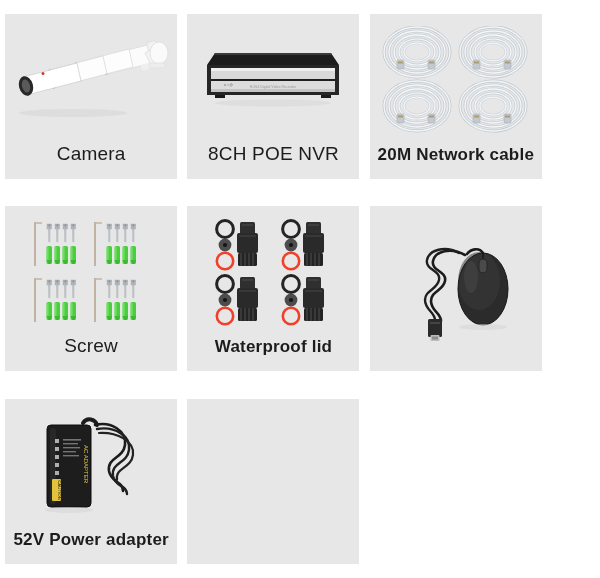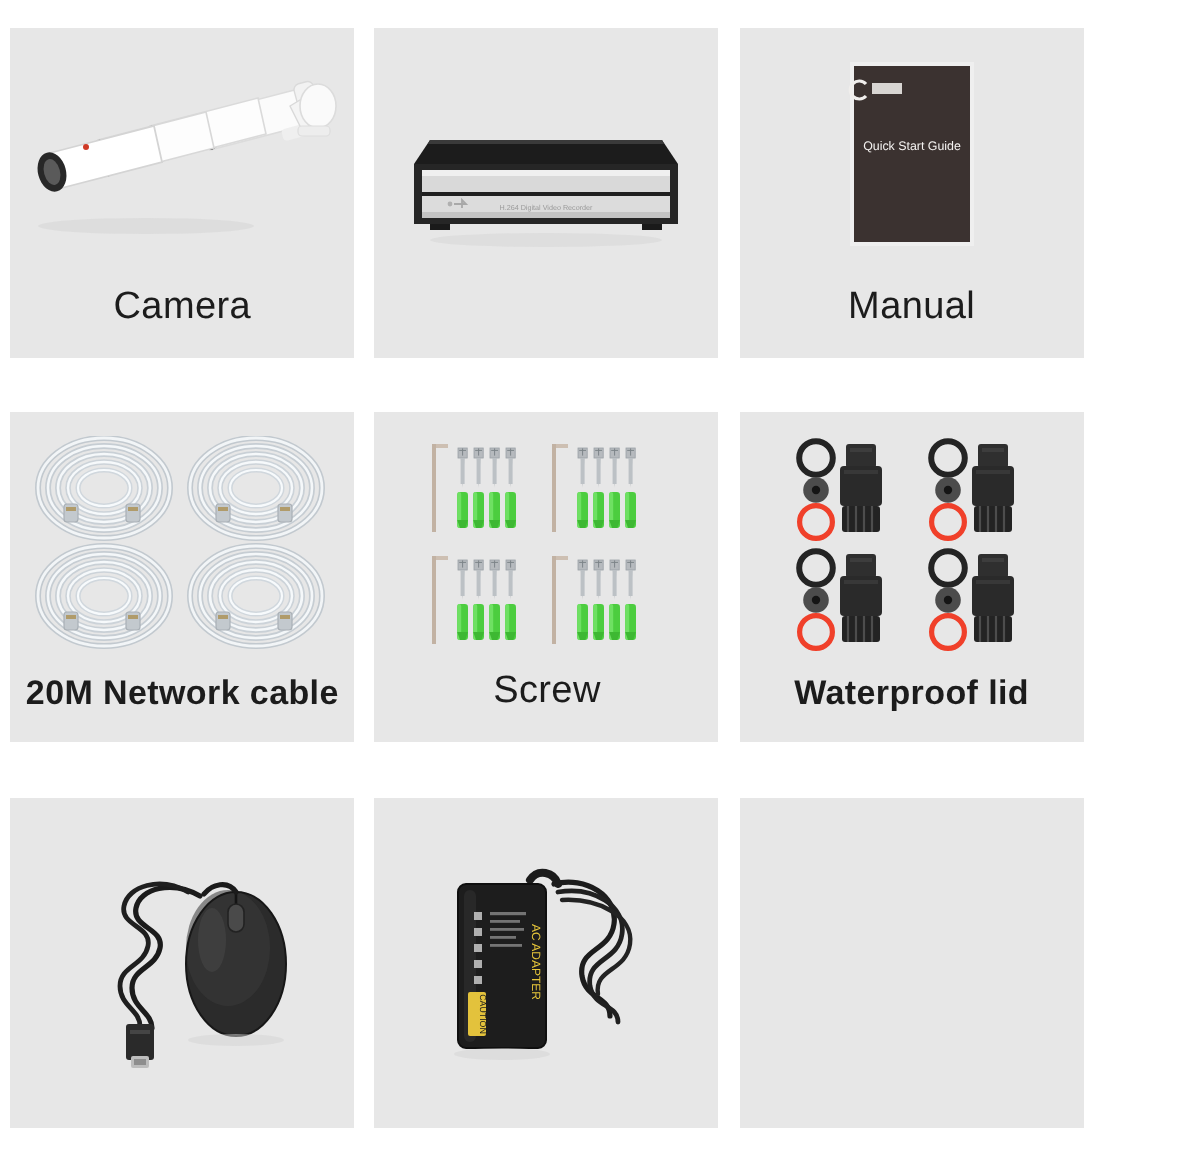--- a/index.html
+++ b/index.html
@@ -124,41 +124,24 @@
           <text x="76" y="45" font-family="Liberation Sans, sans-serif" font-size="3.6" fill="#9a9a9a" text-anchor="middle">H.264 Digital Video Recorder</text>
 
           <path d="M30,42 l6,0 l-2,-2 l0,4" stroke="#a8a8a8" stroke-width="0.9" fill="none"></path>
           <circle cx="28" cy="42" r="1.2" fill="#b0b0b0"></circle>
 
           <rect x="18" y="52" width="10" height="3" fill="#1a1a1a"></rect>
           <rect x="124" y="52" width="10" height="3" fill="#1a1a1a"></rect>
           <ellipse cx="76" cy="60" rx="58" ry="3.5" fill="#d5d5d5" opacity="0.5"></ellipse>
         </svg>
       </div>
-    </div>
-  </div>
-
-  <div class="cell">
-    <div class="panel">
-      <div class="art">
-        <svg width="86" height="104" viewBox="0 0 86 104">
-          <rect x="12" y="4" width="62" height="92" fill="#efefef"></rect>
-          <rect x="14" y="6" width="58" height="88" fill="#3b3230"></rect>
-
-          <g>
-            <path d="M20,15 a4.5,4.5 0 1,0 0,6" stroke="#f0eeec" stroke-width="1.6" fill="none"></path>
-            <rect x="23" y="14.5" width="15" height="5.5" fill="#eae7e4" opacity="0.9"></rect>
-          </g>
-
-          <text x="43" y="48" font-family="Liberation Sans, sans-serif" font-size="6.2" fill="#f4f2f0" text-anchor="middle">Quick Start Guide</text>
-        </svg>
-      </div>
-      <div class="label">Manual</div>
-    </div>
-  </div>
+      <div class="label">8CH POE NVR</div>
+    </div>
+  </div>
+
 
   <div class="cell">
     <div class="panel">
       <div class="art">
         <svg width="150" height="108" viewBox="0 0 150 108">
           <defs>
             <g id="coil">
               <ellipse cx="34" cy="26" rx="33" ry="25" fill="none" stroke="#c2c9cf" stroke-width="3"></ellipse>
               <ellipse cx="34" cy="26" rx="33" ry="25" fill="none" stroke="#f2f5f7" stroke-width="1.4"></ellipse>
               <ellipse cx="34" cy="26" rx="28" ry="21" fill="none" stroke="#c6cdd3" stroke-width="3"></ellipse>
@@ -348,20 +331,21 @@
             <rect x="40" y="46" width="16" height="1.4"></rect>
           </g>
 
           <text x="0" y="0" font-family="Liberation Sans, sans-serif" font-size="6" fill="#e8c73a" text-anchor="middle" transform="translate(61,55) rotate(90)">AC ADAPTER</text>
 
           <rect x="29" y="70" width="9" height="22" rx="1" fill="#e3c23c"></rect>
           <text x="0" y="0" font-family="Liberation Sans, sans-serif" font-size="4.4" fill="#1b1b1b" text-anchor="middle" transform="translate(35,81) rotate(90)">CAUTION</text>
           <ellipse cx="46" cy="101" rx="24" ry="3" fill="#d4d4d4" opacity="0.5"></ellipse>
         </svg>
       </div>
+      <div class="label small">52V Power adapter</div>
     </div>
   </div>
 
   <div class="cell">
     <div class="panel">
       <div class="art"></div>
       <div class="label"></div>
     </div>
   </div>
 

